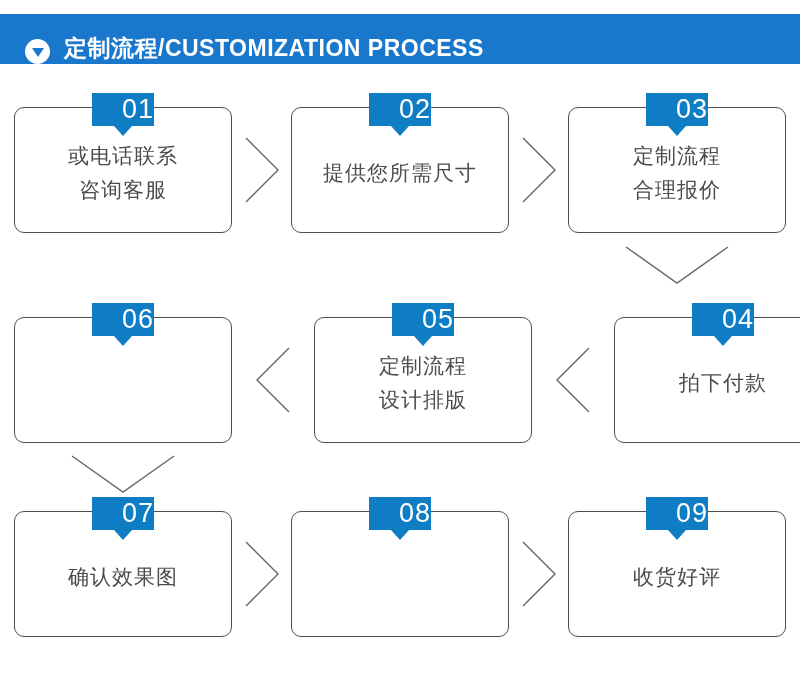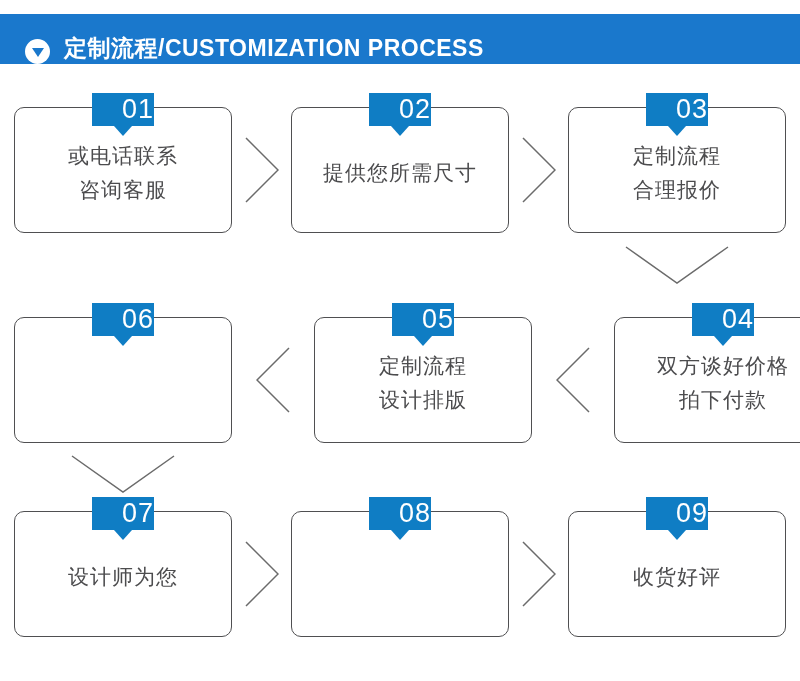--- a/index.html
+++ b/index.html
@@ -150,40 +150,39 @@
       <svg class="arrow" width="34" height="66" viewBox="0 0 34 66">
           <polyline points="33,1 1,33 33,65"></polyline>
         </svg>
     </div>
     <div class="step">
       <div class="tab">
           <span>04</span>
           <i class="ptr"></i>
         </div>
       <div class="lines">
-        <div>双方谈好价格</div>
         <div>拍下付款</div>
       </div>
     </div>
   </div>
 
   <div class="crow c2">
     <svg class="arrow" width="104" height="38" viewBox="0 0 104 38">
         <polyline points="1,1 52,37 103,1"></polyline>
       </svg>
   </div>
 
   <div class="frow r3">
     <div class="step">
       <div class="tab">
           <span>07</span>
           <i class="ptr"></i>
         </div>
       <div class="lines">
-        <div>设计师为您</div>
+        <div>确认效果图</div>
       </div>
     </div>
     <div class="gap">
       <svg class="arrow" width="34" height="66" viewBox="0 0 34 66">
           <polyline points="1,1 33,33 1,65"></polyline>
         </svg>
     </div>
     <div class="step">
       <div class="tab">
           <span>08</span>

